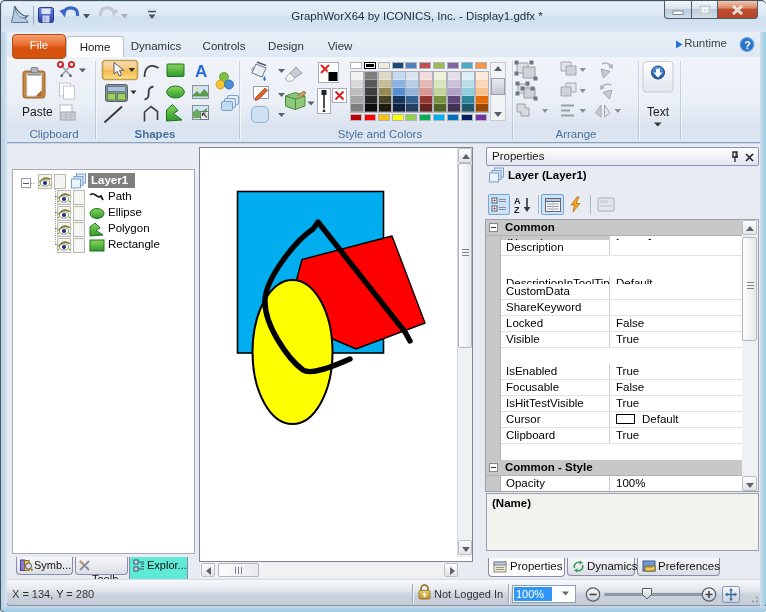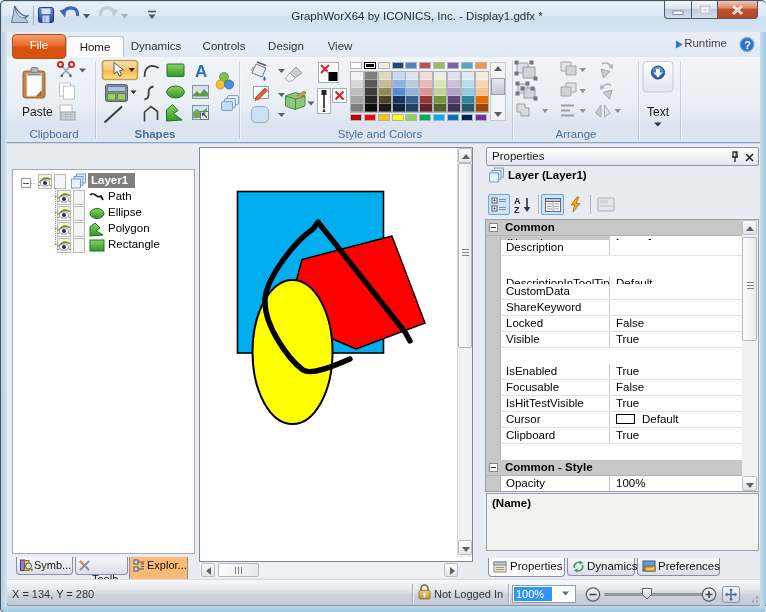--- a/index.html
+++ b/index.html
@@ -532,21 +532,21 @@
           </svg>
         <span style="position:absolute;left:17px;top:2px;">Symb...</span>
       </div>
       <div style="position:absolute;left:73px;top:0;width:53px;height:18px;border:1px solid #8a8da6;border-top:none;border-radius:0 0 4px 4px;background:linear-gradient(#f6f7f8,#dcdee6);">
         <svg style="position:absolute;left:2px;top:2px;" width="14" height="13" viewBox="0 0 14 13">
             <path d="M2 2 l9 9 M11 2 l-9 9" stroke="#8a909a" stroke-width="2"></path>
             <path d="M2 2 l3 3" stroke="#c89868" stroke-width="2.4"></path>
           </svg>
         <span style="position:absolute;left:16px;top:16px;">Toolb...</span>
       </div>
-      <div style="position:absolute;left:127px;top:0;width:59px;height:34px;border:1px solid #8a8da6;border-top:none;border-radius:0 0 4px 4px;background:#fdba74;text-align:center;">
+      <div style="position:absolute;left:127px;top:0;width:59px;height:34px;border:1px solid #8a8da6;border-top:none;border-radius:0 0 4px 4px;background:#5eead4;text-align:center;">
         <svg style="position:absolute;left:3px;top:2px;" width="13" height="14" viewBox="0 0 13 14">
             <rect x="1" y="1" width="4" height="4" fill="#cfe4f4" stroke="#456"></rect>
             <rect x="1" y="8" width="4" height="4" fill="#cfe4f4" stroke="#456"></rect>
             <path d="M5 3 h6 M5 10 h6 M8 5 h3 M8 7.5 h3" stroke="#456" stroke-width="1"></path>
           </svg>
         <span style="position:absolute;left:17px;top:2px;">Explor...</span>
       </div>
     </div>
 
     <div class="abs" style="left:197px;top:3px;width:274px;height:415px;border:1px solid #828790;background:#fff;"></div>

